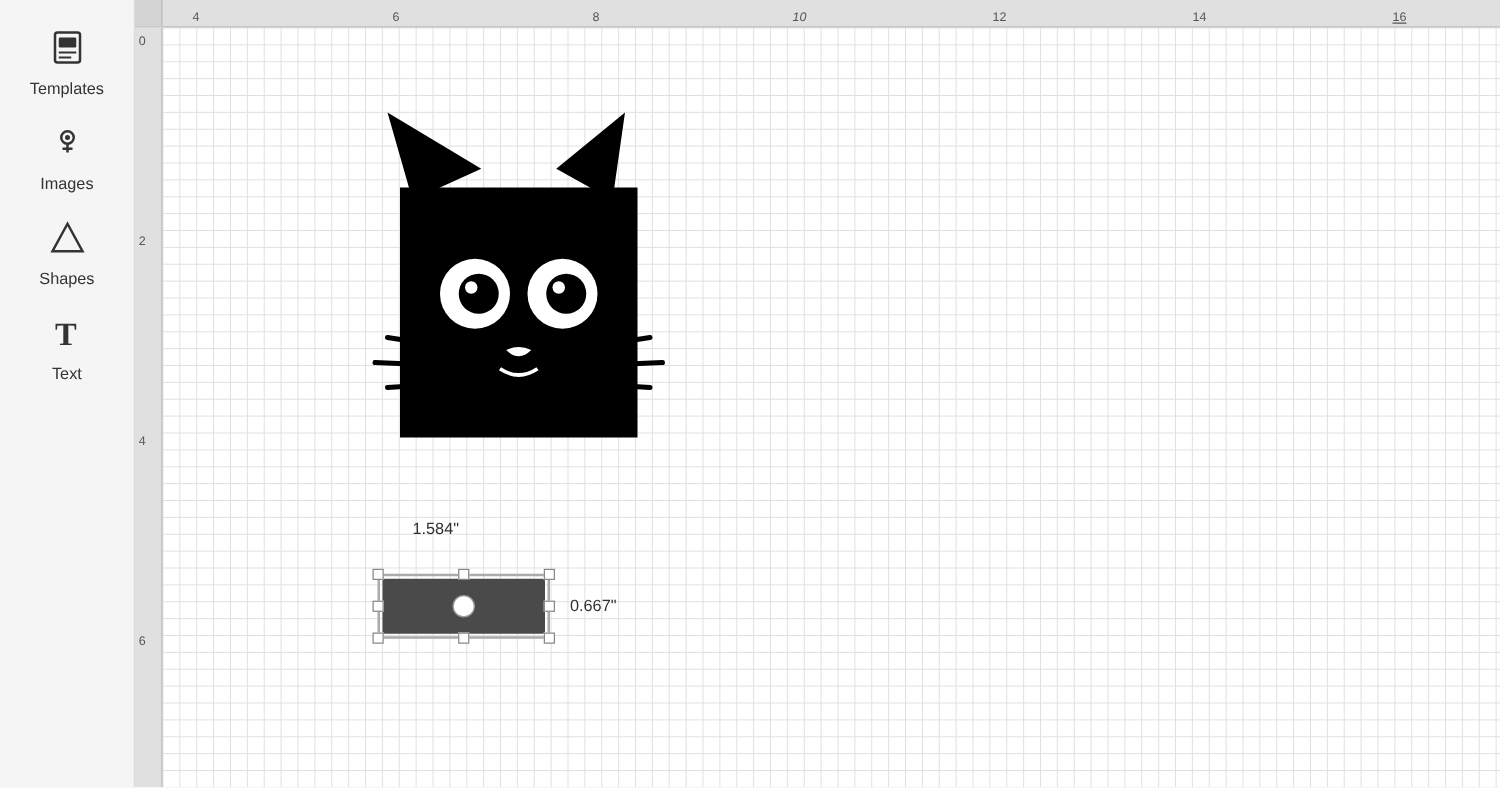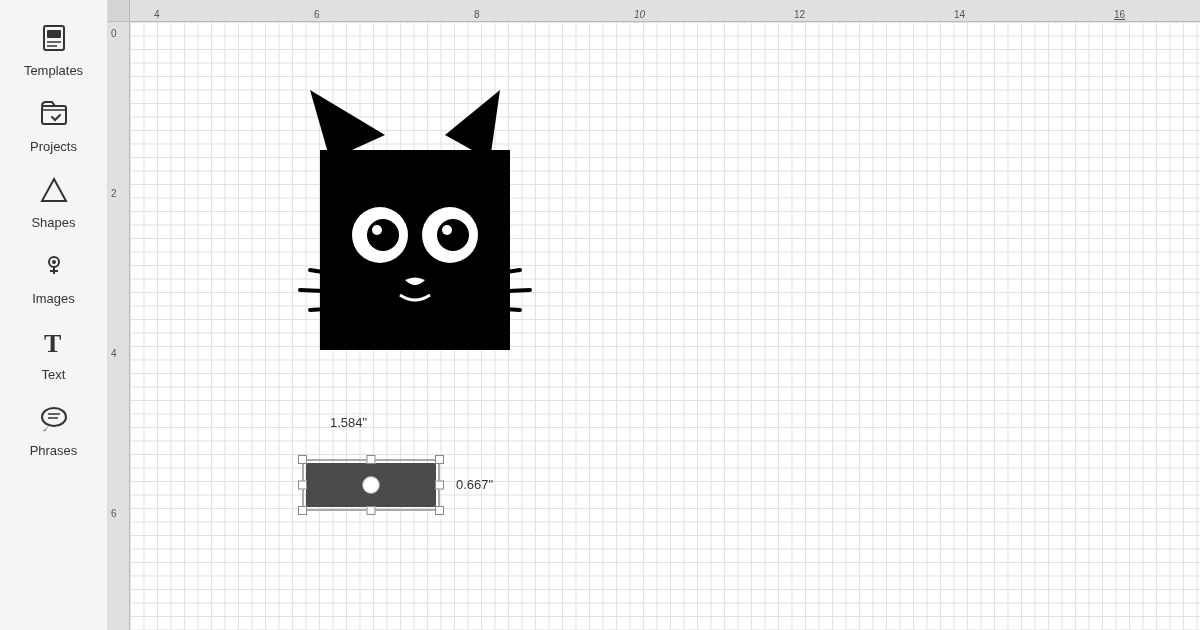--- a/index.html
+++ b/index.html
@@ -90,73 +90,51 @@
       <svg width="32" height="32" viewBox="0 0 32 32" fill="none">
         <rect x="6" y="4" width="20" height="24" rx="2" stroke="#333" stroke-width="2" fill="none"></rect>
         <rect x="9" y="8" width="14" height="8" rx="1" fill="#333"></rect>
         <line x1="9" y1="20" x2="23" y2="20" stroke="#333" stroke-width="1.5"></line>
         <line x1="9" y1="24" x2="19" y2="24" stroke="#333" stroke-width="1.5"></line>
       </svg>
     </span>
     <span class="label">Templates</span>
   </div>
 
-  <div class="sidebar-item">
-    <span class="icon">
-      <svg width="32" height="32" viewBox="0 0 32 32" fill="none">
-        <rect x="4" y="8" width="24" height="18" rx="2" stroke="#333" stroke-width="2" fill="none"></rect>
-        <path d="M4 12h24" stroke="#333" stroke-width="1.5"></path>
-        <path d="M4 8 Q4 4 8 4 h6 l3 4" stroke="#333" stroke-width="2" fill="none"></path>
-        <path d="M14 19 l3 3 5-5" stroke="#333" stroke-width="2" stroke-linecap="round"></path>
-      </svg>
-    </span>
-    <span class="label">Projects</span>
-  </div>
-
-  <div class="sidebar-item">
-    <span class="icon">
-      <svg width="32" height="32" viewBox="0 0 32 32" fill="none">
-        <polygon points="16,5 28,27 4,27" stroke="#333" stroke-width="2" fill="none"></polygon>
-      </svg>
-    </span>
-    <span class="label">Shapes</span>
-  </div>
 
   <div class="sidebar-item">
     <span class="icon">
       <svg width="32" height="32" viewBox="0 0 32 32" fill="none">
         <circle cx="16" cy="12" r="5" stroke="#333" stroke-width="2" fill="none"></circle>
         <path d="M16 17 v7" stroke="#333" stroke-width="2"></path>
         <path d="M12 21 h8" stroke="#333" stroke-width="2"></path>
         <circle cx="16" cy="12" r="2" fill="#333"></circle>
       </svg>
     </span>
     <span class="label">Images</span>
   </div>
 
   <div class="sidebar-item">
     <span class="icon">
       <svg width="32" height="32" viewBox="0 0 32 32" fill="none">
+        <polygon points="16,5 28,27 4,27" stroke="#333" stroke-width="2" fill="none"></polygon>
+      </svg>
+    </span>
+    <span class="label">Shapes</span>
+  </div>
+
+  <div class="sidebar-item">
+    <span class="icon">
+      <svg width="32" height="32" viewBox="0 0 32 32" fill="none">
         <text x="6" y="26" font-size="26" font-weight="bold" fill="#333" font-family="serif">T</text>
       </svg>
     </span>
     <span class="label">Text</span>
   </div>
 
-  <div class="sidebar-item">
-    <span class="icon">
-      <svg width="32" height="32" viewBox="0 0 32 32" fill="none">
-        <ellipse cx="16" cy="15" rx="12" ry="9" stroke="#333" stroke-width="2" fill="none"></ellipse>
-        <path d="M10 24 Q8 30 5 29 Q9 27 10 24" fill="#333"></path>
-        <line x1="10" y1="12" x2="22" y2="12" stroke="#333" stroke-width="1.5"></line>
-        <line x1="10" y1="16" x2="20" y2="16" stroke="#333" stroke-width="1.5"></line>
-      </svg>
-    </span>
-    <span class="label">Phrases</span>
-  </div>
 </div>
 
 <div class="main">
 
   <div class="ruler-top-bar" style="position:relative; height:22px; background:#e0e0e0; border-bottom:1px solid #bbb;">
 
     <div style="position:absolute;top:0;left:0;width:22px;height:22px;background:#d4d4d4;border-right:1px solid #bbb;z-index:4;"></div>
 
     <div style="position:absolute;top:0;left:22px;right:0;height:22px;overflow:hidden;">
       <span style="position:absolute;left:24px;bottom:2px;font-size:10px;color:#555;">4</span>

